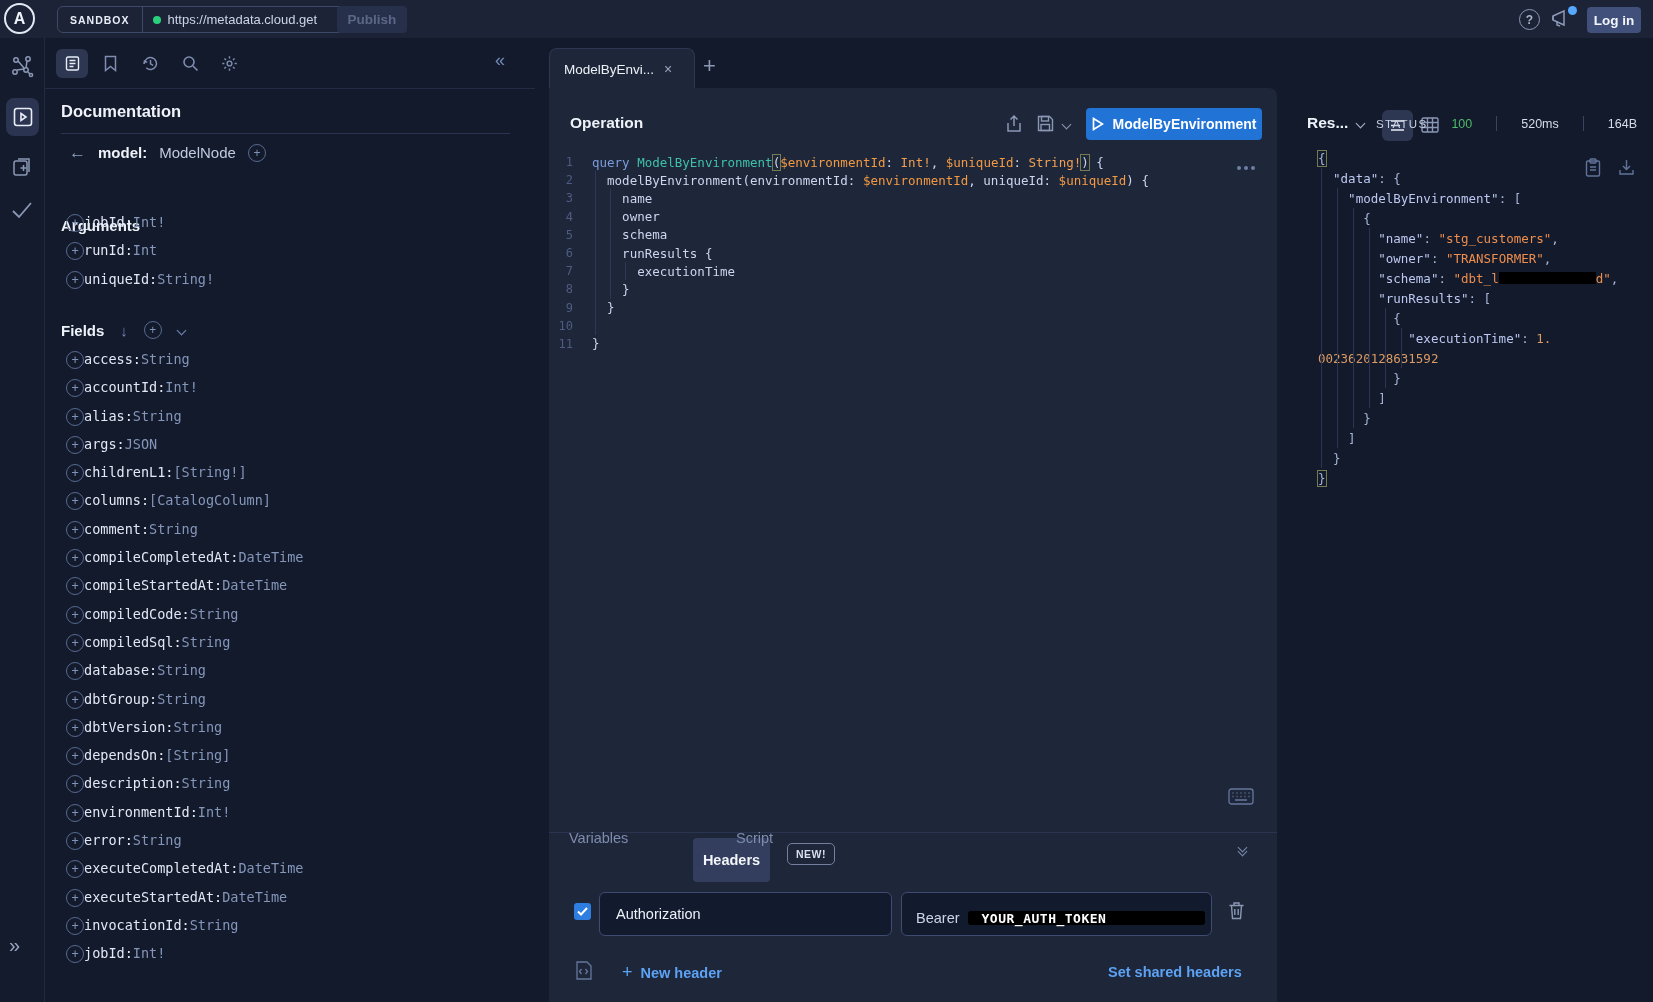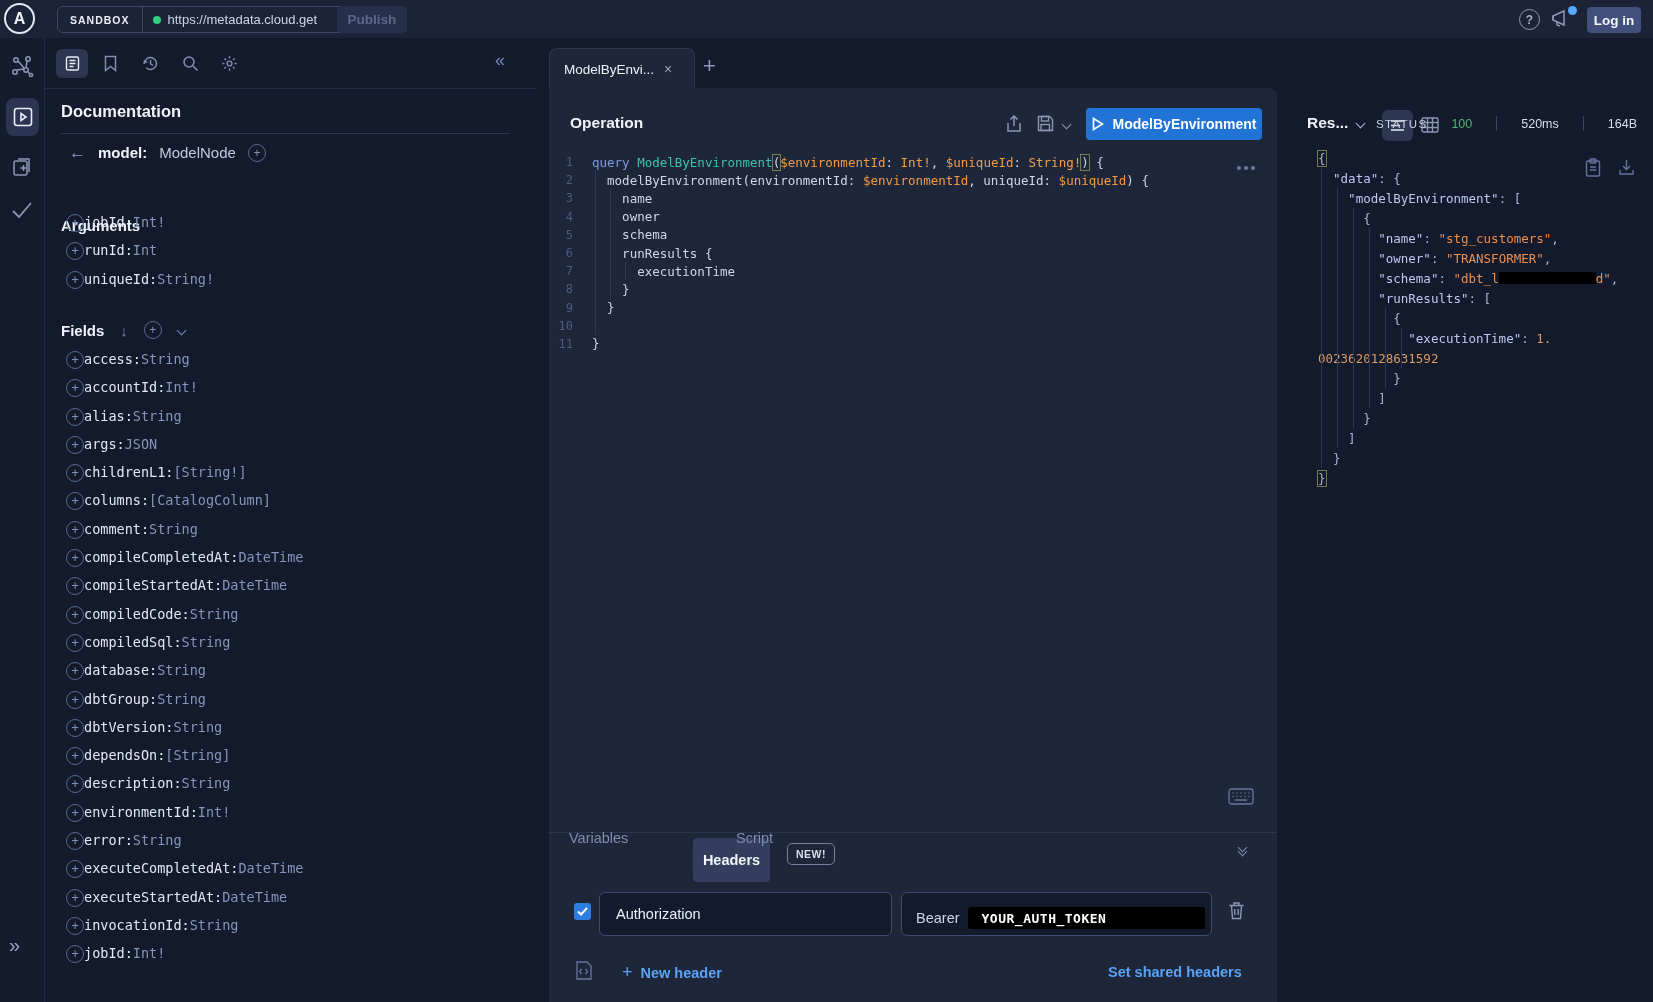--- a/index.html
+++ b/index.html
@@ -113,21 +113,21 @@
   #new-badge { position:absolute; left:238px; top:755px; height:22px; padding:0 8px; border:1px solid #747f9e; border-radius:5px;
                color:#d9dfec; font-size:10.5px; font-weight:bold; letter-spacing:.5px; display:flex; align-items:center; }
   #panel-collapse { position:absolute; left:690px; top:756px; color:#7e8cae; cursor:pointer; }
 
   #hdr-check { position:absolute; left:25px; top:815px; width:17px; height:17px; background:#2e7de0; border-radius:3px;
                display:flex; align-items:center; justify-content:center; cursor:pointer; }
   .hinput { position:absolute; top:804px; height:44px; background:#121a2e; border:1px solid #3e4c70; border-radius:6px; }
   #key-input { left:50px; width:293px; color:#edf1f8; font-size:14.5px; line-height:42px; padding-left:16px; }
   #val-input { left:352px; width:311px; display:flex; align-items:center; padding:8px 6px 0 14px; }
   #bearer-label { color:#cdd5e6; font-size:14.5px; flex:none; }
-  #token-box { margin-left:8px; flex:1; height:22px; background:#000; border-radius:3px;
+  #token-box { margin-left:8px; flex:1; height:14px; background:#000; border-radius:3px;
                display:flex; align-items:center; padding-left:14px; }
   #token-text { color:#fff; font-size:13px; font-weight:bold; letter-spacing:.5px; }
   #trash-btn { position:absolute; left:679px; top:813px; width:18px; height:20px; color:#8b98b5; cursor:pointer; }
 
   #preset-icon { position:absolute; left:26px; top:872px; width:19px; height:21px; color:#66779c; cursor:pointer; }
   #new-header-btn { position:absolute; left:73px; top:874px; display:flex; align-items:center; gap:8px; cursor:pointer; }
   #new-header-btn .plus { color:#5ca3f5; font-size:18px; font-weight:normal; }
   #new-header-btn .lbl, #shared-headers-btn { color:#5ca3f5; font-size:14.5px; font-weight:bold; }
   #shared-headers-btn { position:absolute; left:559px; top:876px; cursor:pointer; }
 

